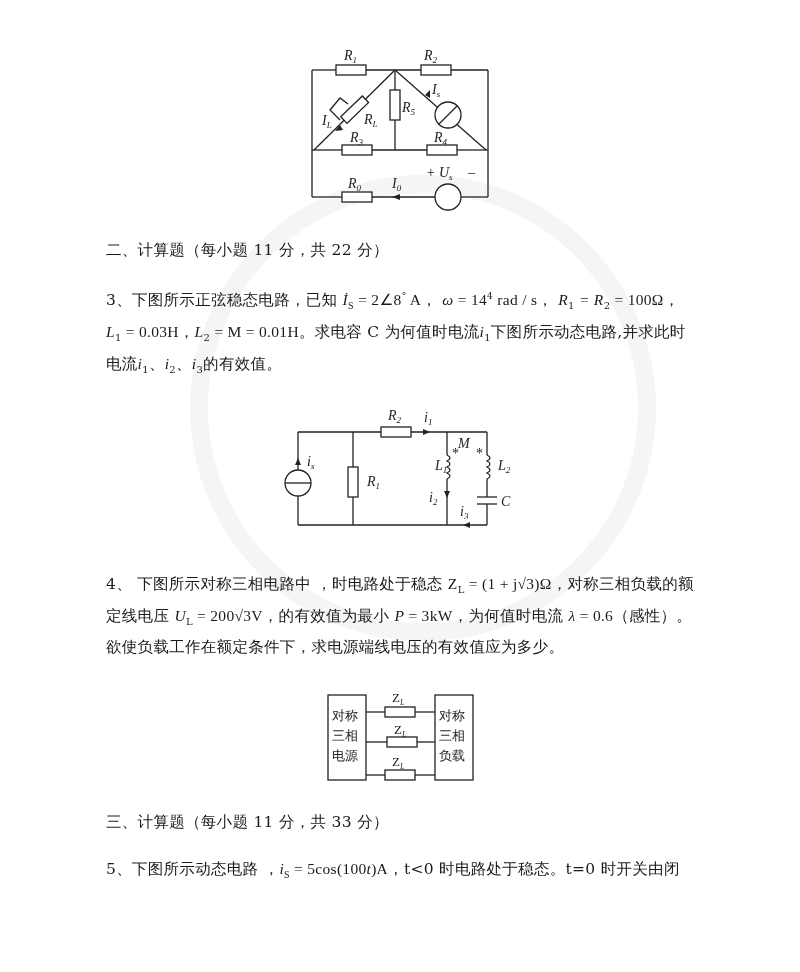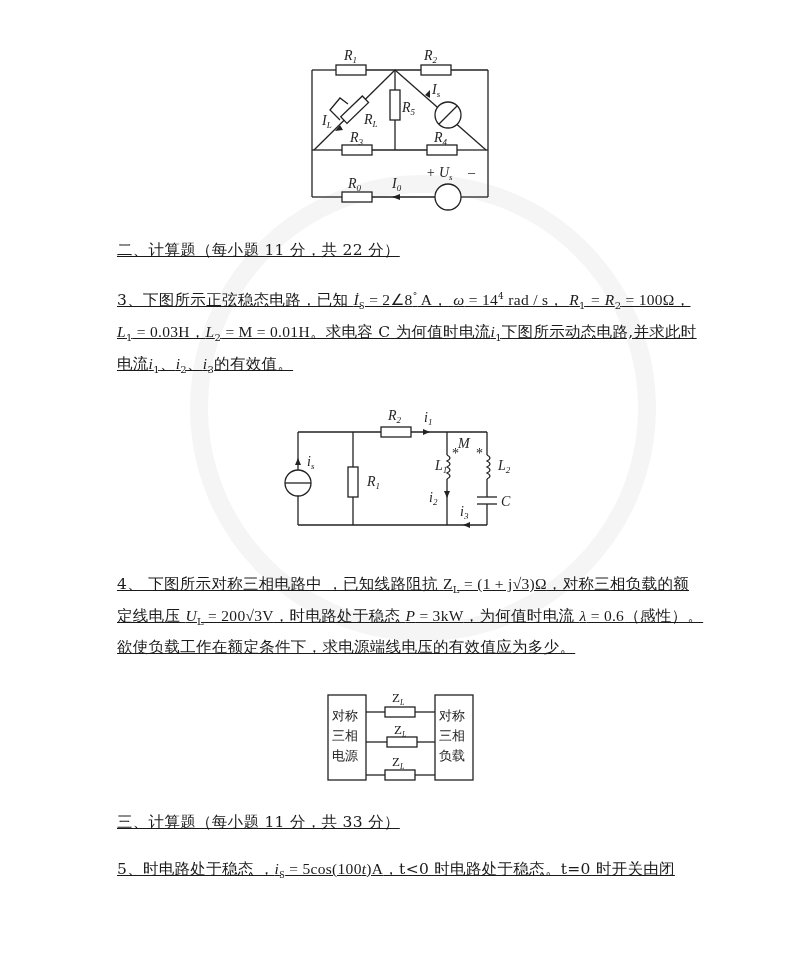--- a/index.html
+++ b/index.html
@@ -1,19 +1,19 @@
 <!DOCTYPE html>
 <html><head>
 <meta charset="utf-8">
 <style>
   html, body { margin:0; padding:0; background:#ffffff; }
   body { width:800px; height:972px; position:relative; overflow:hidden;
          font-family:"DejaVu Serif","Liberation Serif",serif; color:#1a1a1a; }
   .abs { position:absolute; }
-  .line { position:absolute; left:117px; font-size:15.5px; white-space:nowrap; letter-spacing:0.3px;text-decoration:underline; }
+  .line { position:absolute; left:106px; font-size:15.5px; white-space:nowrap; letter-spacing:0.3px; }
   .it { font-style:italic; font-family:"Liberation Serif",serif; }
   .rm { font-family:"Liberation Serif",serif; }
   sub { font-size:10px; }
   sup { font-size:9px; }
   svg text { font-family:"Liberation Serif",serif; }
   .wm { position:absolute; left:190px; top:175px; width:430px; height:430px; border-radius:50%;
         border:18px solid rgba(200,200,200,0.18); pointer-events:none; }
 </style>
 </head>
 <body>
@@ -126,24 +126,24 @@
     <text x="27" y="66"><tspan>i</tspan><tspan font-size="9" dy="3">s</tspan></text>
     <text x="149" y="102"><tspan>i</tspan><tspan font-size="9" dy="3">2</tspan></text>
     <text x="180" y="116"><tspan>i</tspan><tspan font-size="9" dy="3">3</tspan></text>
     <text x="221" y="106">C</text>
     <text x="172" y="58" font-style="normal">*</text>
     <text x="196" y="58" font-style="normal">*</text>
   </g>
 </svg>
 
 <div class="line" style="top:574px">
-  <span>4、</span><span> 下图所示对称三相电路中 ，已知线路阻抗 </span><span class="rm">Z</span><sub>L</sub><span class="rm"> = (1 + j√3)Ω</span><span>，对称三相负载的额</span>
+  <span>4、</span><span> 下图所示对称三相电路中 ，时电路处于稳态 </span><span class="rm">Z</span><sub>L</sub><span class="rm"> = (1 + j√3)Ω</span><span>，对称三相负载的额</span>
 </div>
 <div class="line" style="top:606px">
-  <span>定线电压 </span><span class="it">U</span><sub>L</sub><span class="rm"> = 200√3V</span><span>，时电路处于稳态 </span><span class="it">P</span><span class="rm"> = 3kW</span><span>，为何值时电流 </span><span class="it">λ</span><span class="rm"> = 0.6</span><span>（感性）。</span>
+  <span>定线电压 </span><span class="it">U</span><sub>L</sub><span class="rm"> = 200√3V</span><span>，的有效值为最小 </span><span class="it">P</span><span class="rm"> = 3kW</span><span>，为何值时电流 </span><span class="it">λ</span><span class="rm"> = 0.6</span><span>（感性）。</span>
 </div>
 <div class="line" style="top:637px">欲使负载工作在额定条件下，求电源端线电压的有效值应为多少。</div>
 
 <svg class="abs" style="left:310px;top:680px" width="180" height="110" viewBox="0 0 180 110">
   <g stroke="#222" stroke-width="1.3" fill="none">
     <rect x="18" y="15" width="38" height="85" fill="#fff"></rect>
     <rect x="125" y="15" width="38" height="85" fill="#fff"></rect>
     <line x1="56" y1="32" x2="75" y2="32"></line>
       <rect x="75" y="27" width="30" height="10" fill="#fff"></rect>
       <line x1="105" y1="32" x2="125" y2="32"></line>
@@ -165,14 +165,14 @@
   <g font-size="13" fill="#222">
     <text x="82" y="22"><tspan>Z</tspan><tspan font-size="8" dy="3" font-style="italic">L</tspan></text>
     <text x="84" y="54"><tspan>Z</tspan><tspan font-size="8" dy="3" font-style="italic">L</tspan></text>
     <text x="82" y="86"><tspan>Z</tspan><tspan font-size="8" dy="3" font-style="italic">L</tspan></text>
   </g>
 </svg>
 
 <div class="line" style="top:812px">三、计算题（每小题 11 分，共 33 分）</div>
 
 <div class="line" style="top:859px">
-  <span>5、</span><span>时电路处于稳态 ，</span><span class="it">i</span><sub class="rm">S</sub><span class="rm"> = 5cos(100</span><span class="it">t</span><span class="rm">)A</span><span>，t&lt;0 时电路处于稳态。t=0 时开关由闭</span>
+  <span>5、</span><span>下图所示动态电路 ，</span><span class="it">i</span><sub class="rm">S</sub><span class="rm"> = 5cos(100</span><span class="it">t</span><span class="rm">)A</span><span>，t&lt;0 时电路处于稳态。t=0 时开关由闭</span>
 </div>
 
 </body></html>

